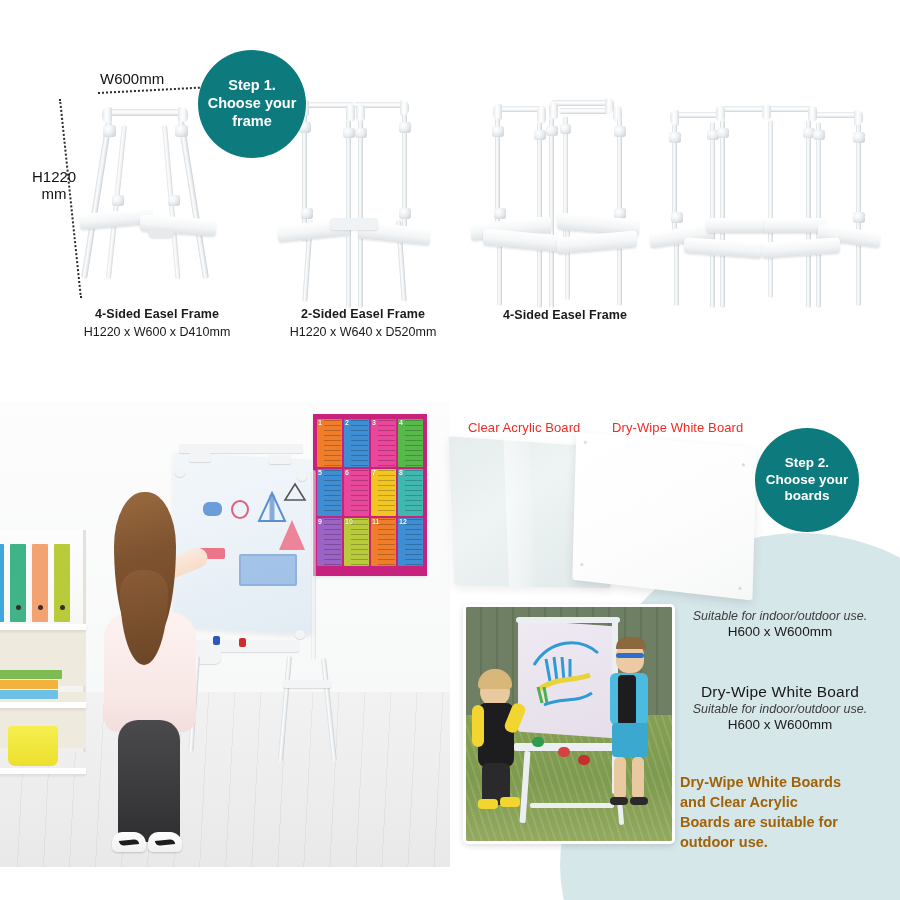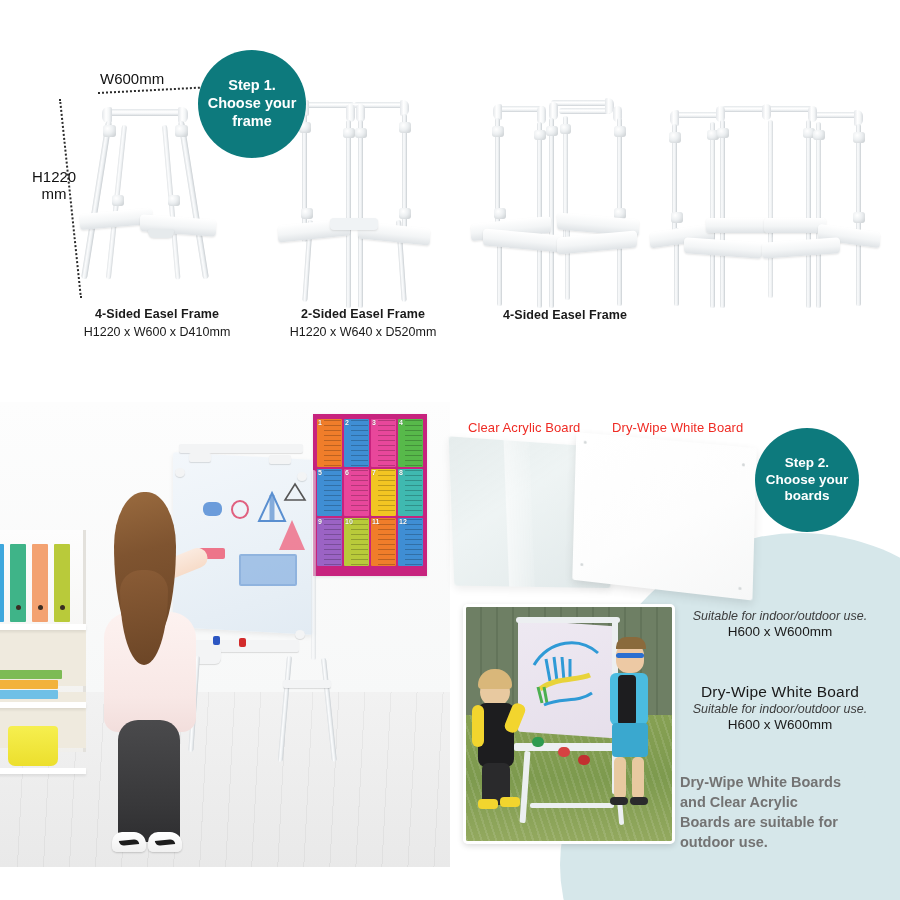--- a/index.html
+++ b/index.html
@@ -257,21 +257,21 @@
   .spec-block { position: absolute; z-index: 25; text-align: center; width: 230px; }
   #spec-acrylic { left: 665px; top: 208px; }
   #spec-drywipe { left: 665px; top: 283px; }
 
   .spec-title { font-size: 15.5px; color: #1a1a1a; font-weight: 500; letter-spacing: .2px; }
   .spec-sub   { font-size: 12.5px; color: #3c3c3c; font-style: italic; margin-top: 1px; }
   .spec-dims  { font-size: 13.5px; color: #1a1a1a; margin-top: 1px; }
 
   #outdoor-note {
     position: absolute; left: 680px; top: 372px; width: 200px; z-index: 25;
-    color: #737373; font-size: 14.5px; font-weight: bold; line-height: 1.38;
+    color: #a16207; font-size: 14.5px; font-weight: bold; line-height: 1.38;
     white-space: pre-line;
   }
 </style>
 </head>
 <body>
 
 <div id="page">
 
   <div id="frames-section">
 

